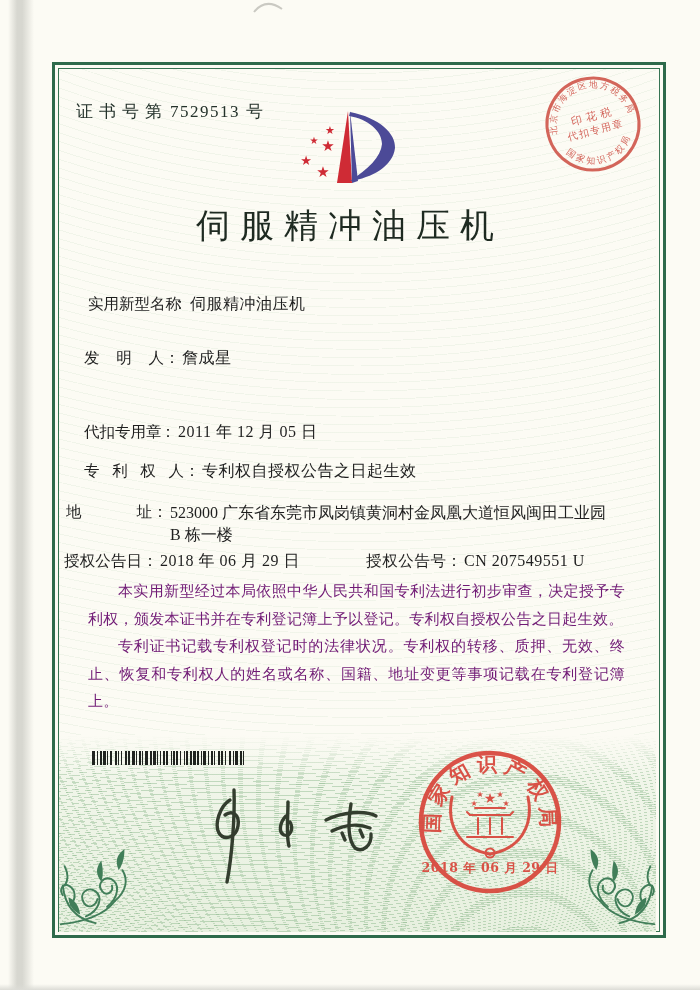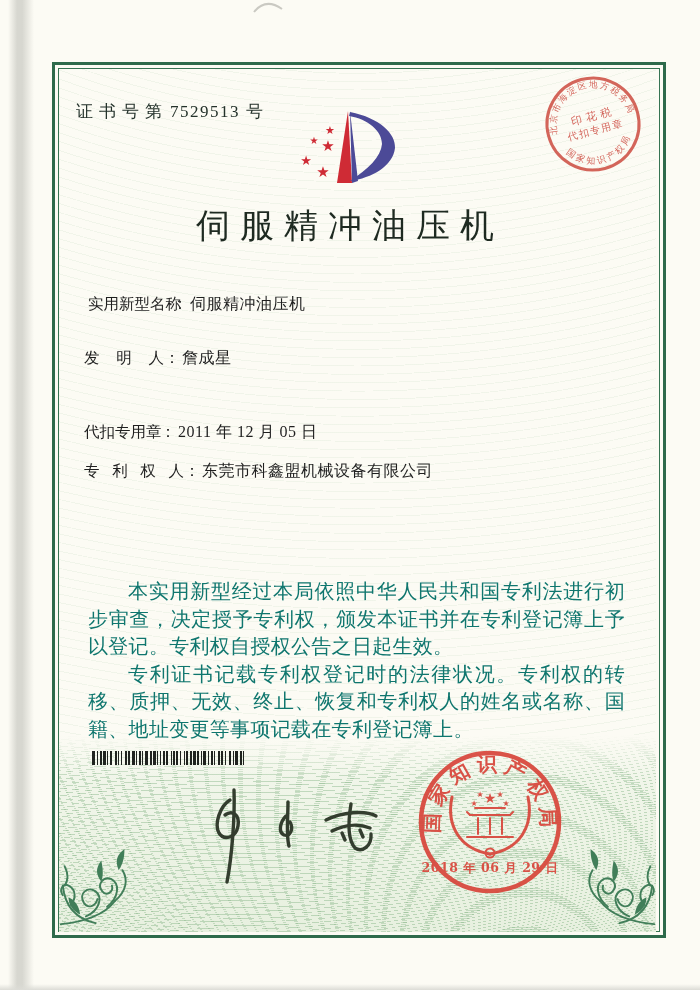--- a/index.html
+++ b/index.html
@@ -54,22 +54,22 @@
   .r-file  {top:422px;left:84px;} .r-file  .flabel{width:76px;}
   .r-owner {top:461px;left:84px;} .r-owner .flabel{width:100px;}
   .r-addr  {top:502px;left:66px;} .r-addr  .flabel{width:86px;}
   .r-addr .fval{display:inline-block;width:436px;white-space:normal;line-height:22px;
     vertical-align:top;letter-spacing:0;}
   .r-grantd{top:551px;left:64px;}
   .r-grantd .flabel{width:78px;}
   .r-grantn{top:551px;left:366px;} .r-grantn .flabel{width:80px;}
 
   
-  .body-text{position:absolute;left:88px;top:578px;width:537px;font-size:20px;line-height:27.5px;
-    color:#0f766e;text-align:justify;letter-spacing:0.3px;}
+  .body-text{position:absolute;left:88px;top:578px;width:537px;font-size:15px;line-height:27.5px;
+    color:#701a75;text-align:justify;letter-spacing:0.3px;}
   .body-text p{margin:0;text-indent:2em;}
 
   
   .barcode{position:absolute;left:92px;top:751px;width:158px;height:14px;overflow:hidden;
     display:flex;align-items:stretch;}
   .barcode .b{background:#20231f;height:100%;flex:0 0 auto;}
   .barcode .s{height:100%;flex:0 0 auto;}
 
   
   .officials{position:absolute;left:96px;top:817px;font-family:"Liberation Sans","DejaVu Sans",sans-serif;
@@ -159,21 +159,30 @@
   <div class="row r-name">
     <span class="flabel">实用新型名称</span><span class="colon">：</span><span class="fval">伺服精冲油压机</span>
   </div>
   <div class="row r-inv">
     <span class="flabel">发明人</span><span class="colon">：</span><span class="fval">詹成星</span>
   </div>
   <div class="row r-file">
     <span class="flabel">代扣专用章</span><span class="colon">：</span><span class="fval">2011 年 12 月 05 日</span>
   </div>
   <div class="row r-owner">
-    <span class="flabel">专利权人</span><span class="colon">：</span><span class="fval">东莞市科鑫盟机械设备有限公司</span>
+    <span class="flabel">专利权人</span><span class="colon">：</span><span class="fval">专利权自授权公告之日起生效</span>
+  </div>
+  <div class="row r-addr">
+    <span class="flabel">地址</span><span class="colon">：</span><span class="fval">523000 广东省东莞市凤岗镇黄洞村金凤凰大道恒风闽田工业园 B 栋一楼</span>
+  </div>
+  <div class="row r-grantd">
+    <span class="flabel">授权公告日</span><span class="colon">：</span><span class="fval">2018 年 06 月 29 日</span>
+  </div>
+  <div class="row r-grantn">
+    <span class="flabel">授权公告号</span><span class="colon">：</span><span class="fval">CN 207549551 U</span>
   </div>
 
   <div class="body-text">
     <p>本实用新型经过本局依照中华人民共和国专利法进行初步审查，决定授予专利权，颁发本证书并在专利登记簿上予以登记。专利权自授权公告之日起生效。</p>
     <p>专利证书记载专利权登记时的法律状况。专利权的转移、质押、无效、终止、恢复和专利权人的姓名或名称、国籍、地址变更等事项记载在专利登记簿上。</p>
   </div>
 
   <div class="barcode" id="barcode">
       <div class="b" style="width: 3px;"></div>
       <div class="s" style="width: 2px;"></div>

